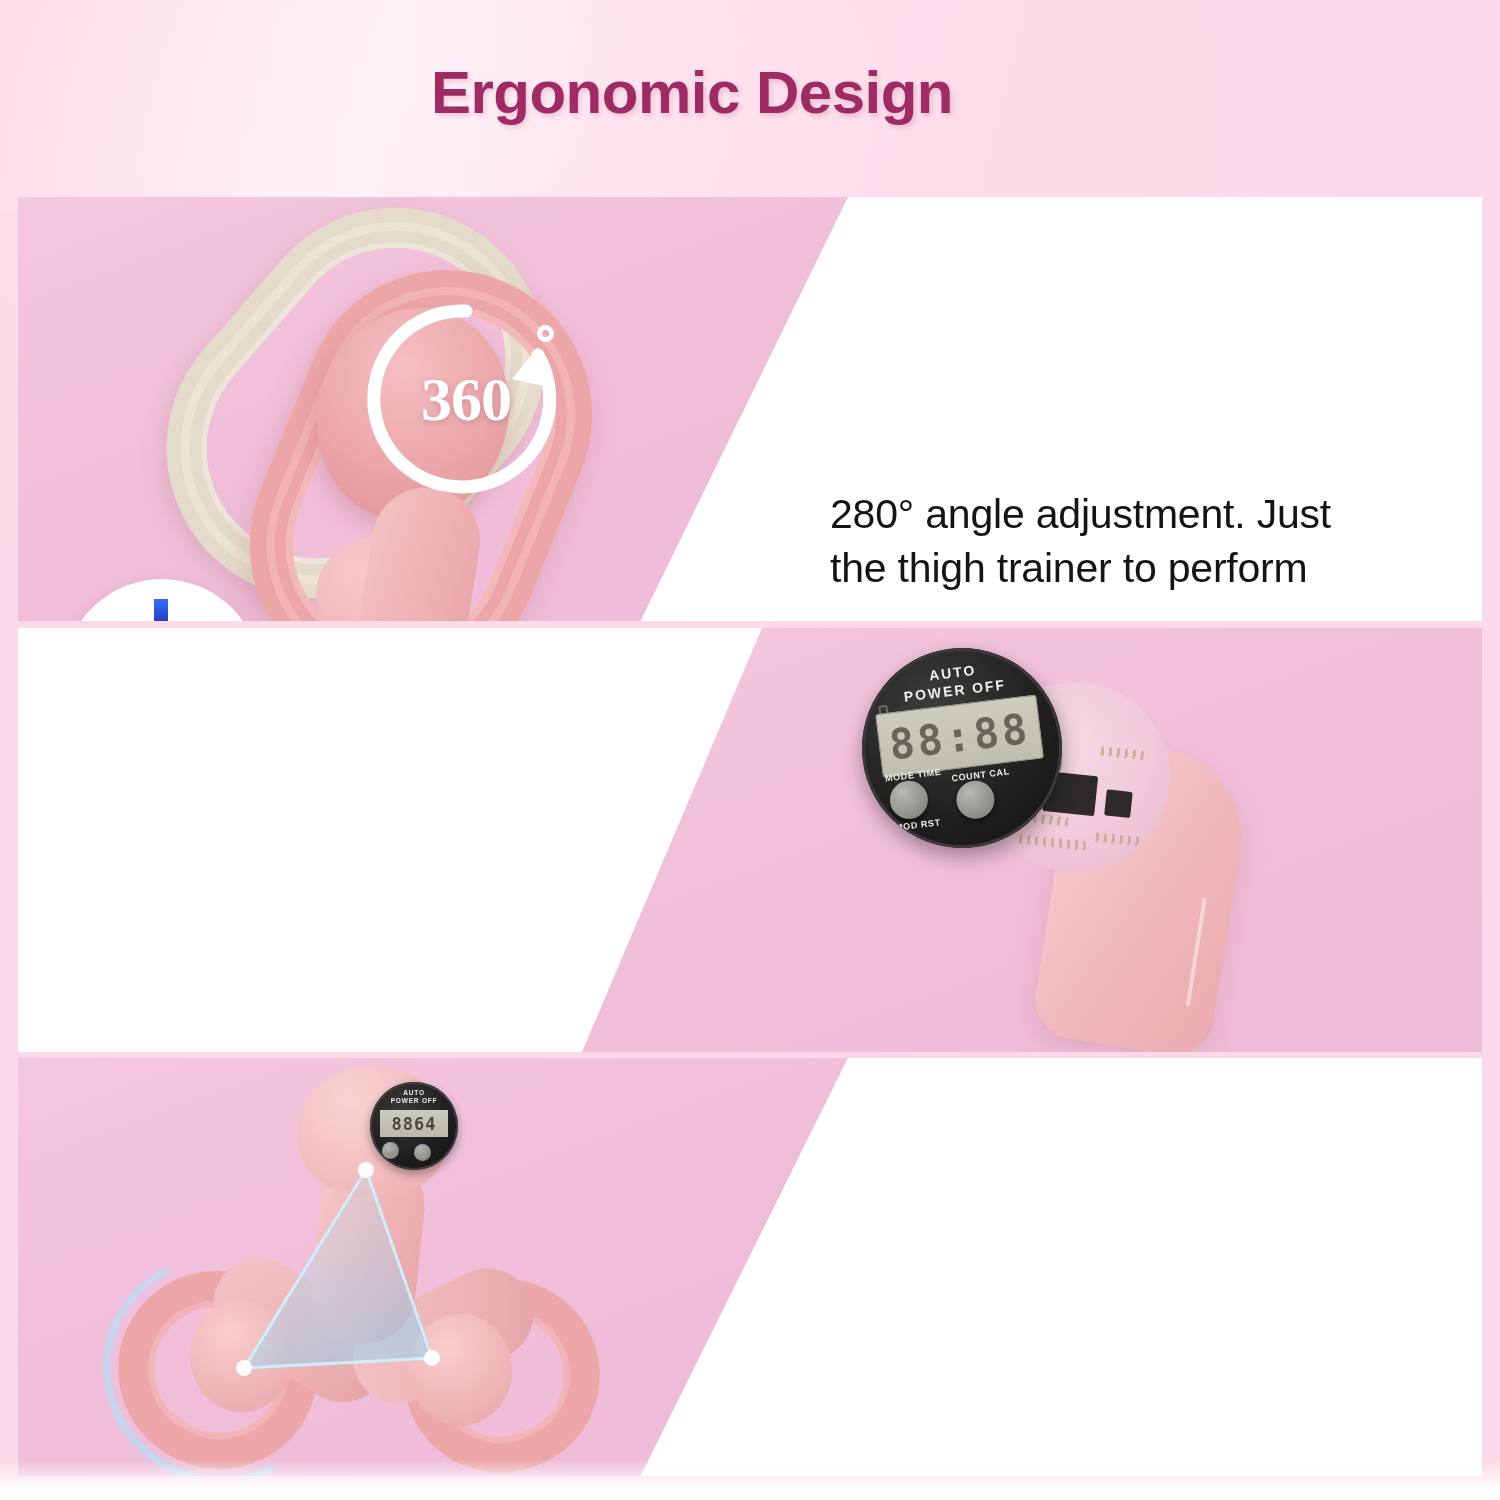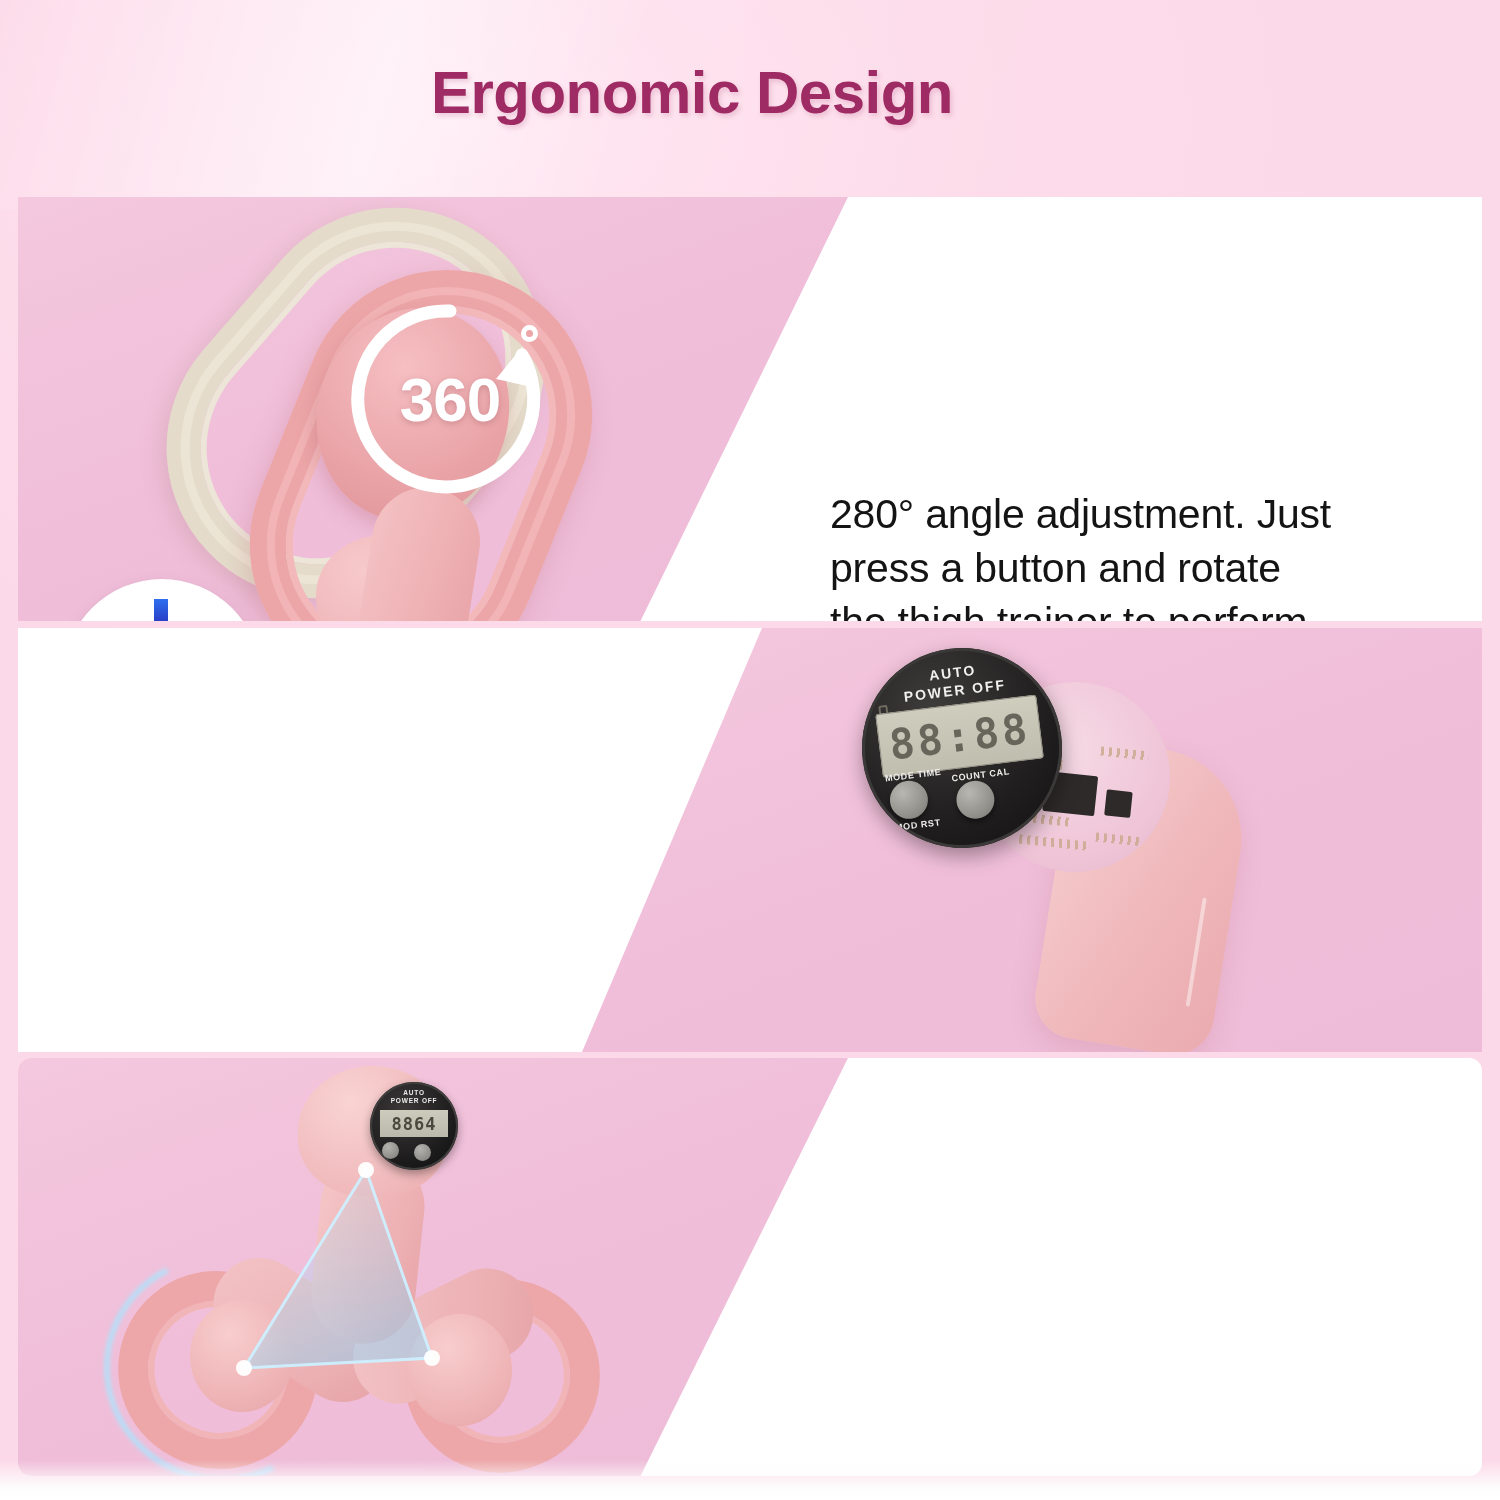--- a/index.html
+++ b/index.html
@@ -56,21 +56,21 @@
   
   .panel {
     position: absolute;
     left: 18px;
     width: 1464px;
     overflow: hidden;
     background: #ffffff;
   }
   #panel-1 { top: 197px;  height: 424px; }
   #panel-2 { top: 628px;  height: 424px; }
-  #panel-3 { top: 1058px; height: 418px; border-radius: 13px; }
+  #panel-3 { top: 1058px; height: 418px; }
 
   
   .pink-slab {
     position: absolute;
     top: 0; bottom: 0;
     background: linear-gradient(160deg, #f4c8de 0%, #f0bed9 48%, #eebcd8 100%);
   }
   .pink-left {
     left: 0; width: 830px;
     clip-path: polygon(0 0, 100% 0, 75% 100%, 0 100%);
@@ -158,22 +158,22 @@
     position: absolute;
     left: 148px; top: 348px;
     width: 138px; height: 120px;
     border-radius: 50% 50% 48% 48%;
     background: radial-gradient(circle at 35% 30%, #f7c9cb, #ecaeb1);
   }
 
   
   .badge360 {
     position: absolute;
-    left: 178px; top: 108px;
-    width: 208px; height: 208px;
+    left: 194px; top: 108px;
+    width: 208px; height: 208px; font-family: Liberation Serif, serif;
   }
   .badge360 svg { width: 100%; height: 100%; display: block; }
   .badge360 .lbl {
     position: absolute;
     left: 0; top: 0; width: 208px; height: 208px;
     display: flex; align-items: center; justify-content: center;
     color: #ffffff;
     font-size: 62px;
     font-weight: 700;
     letter-spacing: -1px;
@@ -447,21 +447,20 @@
             </defs>
             <rect x="13" y="0" width="14" height="44" fill="url(#agrad)"></rect>
             <path d="M2 40 L38 40 L20 76 Z" fill="url(#agrad)"></path>
           </svg>
         </div>
       </div>
     </div>
 
     <div class="feature-text" id="text-1">
       <span class="ln">280° angle adjustment. Just</span>
-      <span class="ln">press a button and rotate</span>
       <span class="ln">the thigh trainer to perform</span>
 
     </div>
   </div>
 
   <div class="panel" id="panel-2">
     <div class="pink-slab pink-right"></div>
 
     <div class="stage">
       <div class="p2-art">

